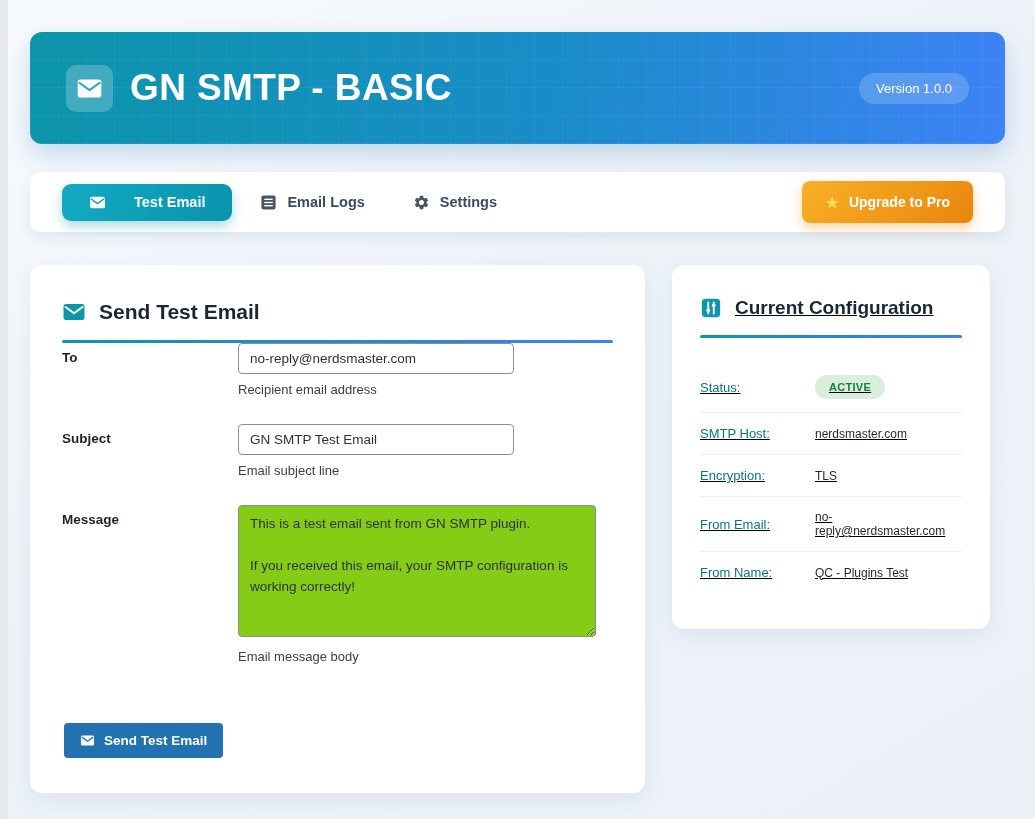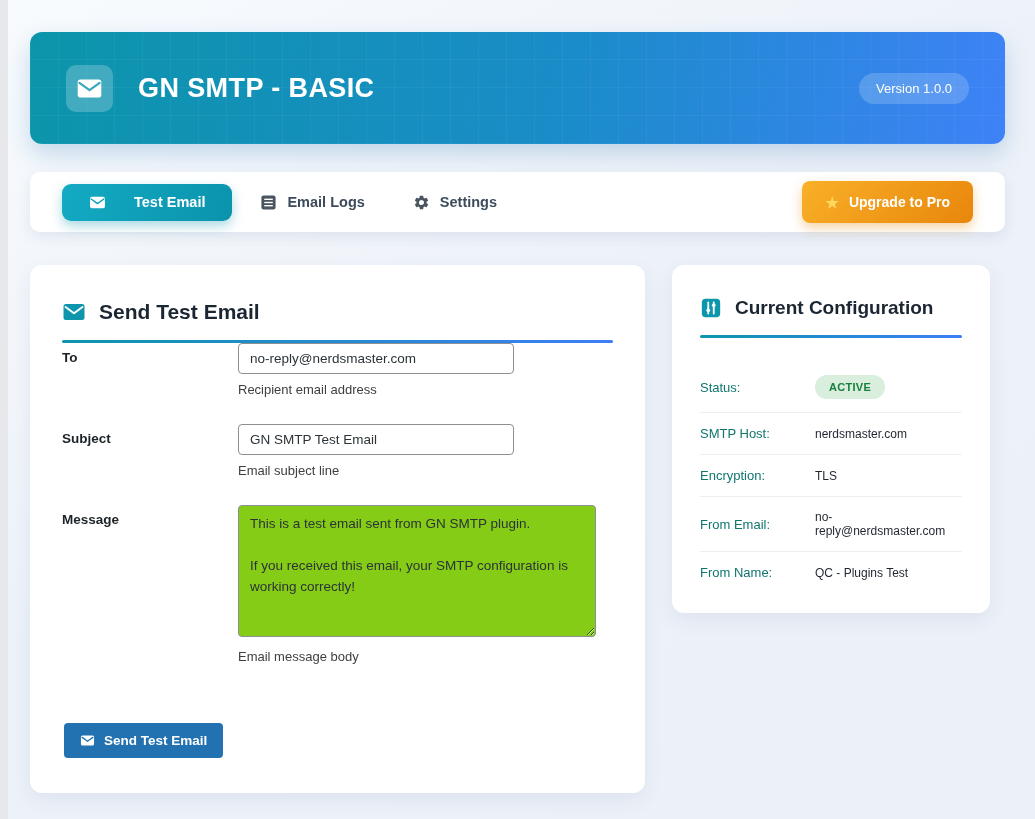--- a/index.html
+++ b/index.html
@@ -21,21 +21,21 @@
       linear-gradient(100deg,#0c95aa 0%, #1a8cc9 55%, #3e82f7 100%);
     box-shadow:0 10px 24px rgba(20,100,170,.22);
     display:flex; align-items:center; padding:0 36px;
   }
   .app-icon {
     width:47px; height:47px; border-radius:10px;
     background:rgba(255,255,255,.22);
     display:flex; align-items:center; justify-content:center; flex:none;
   }
   .app-title {
-    margin-left:25px; color:#fff; font-size:27px; font-weight:800; letter-spacing:.4px;
+    margin-left:17px; color:#fff; font-size:37px; font-weight:800; letter-spacing:.4px;
   }
   .version-pill {
     margin-left:auto; background:rgba(255,255,255,.18); color:#fff;
     font-size:13px; padding:8px 17px; border-radius:999px;
   }
 
   
   .tabbar {
     margin-top:28px; height:60px; background:#fff; border-radius:10px;
     box-shadow:0 5px 14px rgba(30,60,100,.09);
@@ -64,21 +64,21 @@
   }
   .star { color:#ffd95e; font-size:15px; line-height:1; }
 
   
   .main { margin-top:33px; display:flex; gap:27px; align-items:flex-start; }
   .card {
     background:#fff; border-radius:12px;
     box-shadow:0 7px 20px rgba(40,70,110,.08);
   }
   .card-left { width:615px; min-height:513px; padding:35px 32px; }
-  .card-right { width:318px; padding:32px 28px 20px; }
+  .card-right { width:318px; padding:32px 28px 36px;text-decoration:underline; }
   .card-head { display:flex; align-items:center; gap:13px; }
   .card-title { font-size:21px; font-weight:800; color:#1b2633; }
   .card-right .card-title { font-size:19px; }
   .head-underline {
     height:3px; border-radius:2px; margin-top:16px;
     background:linear-gradient(90deg,#0d96ab 0%, #3d7ef7 100%);
   }
 
   
   .form { }

